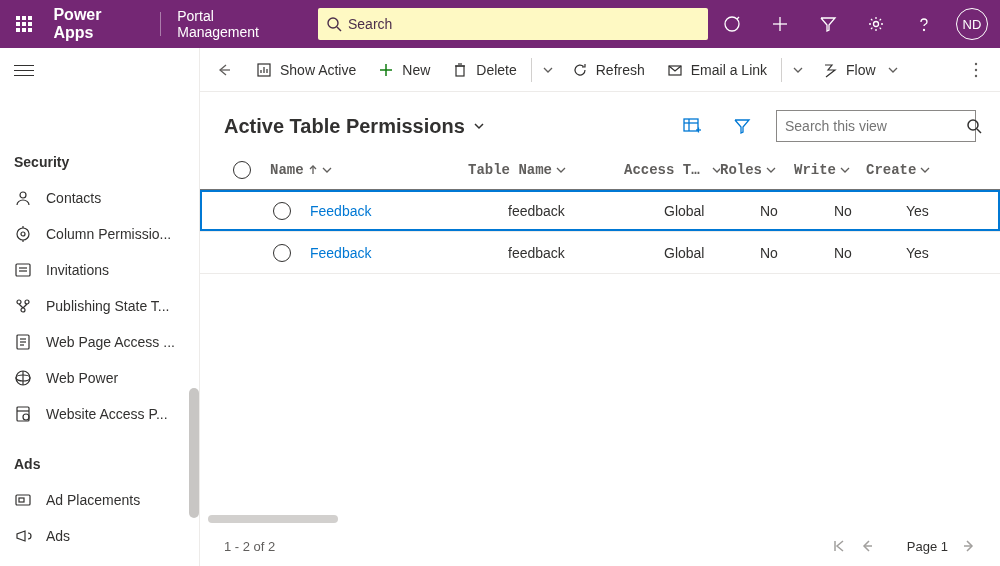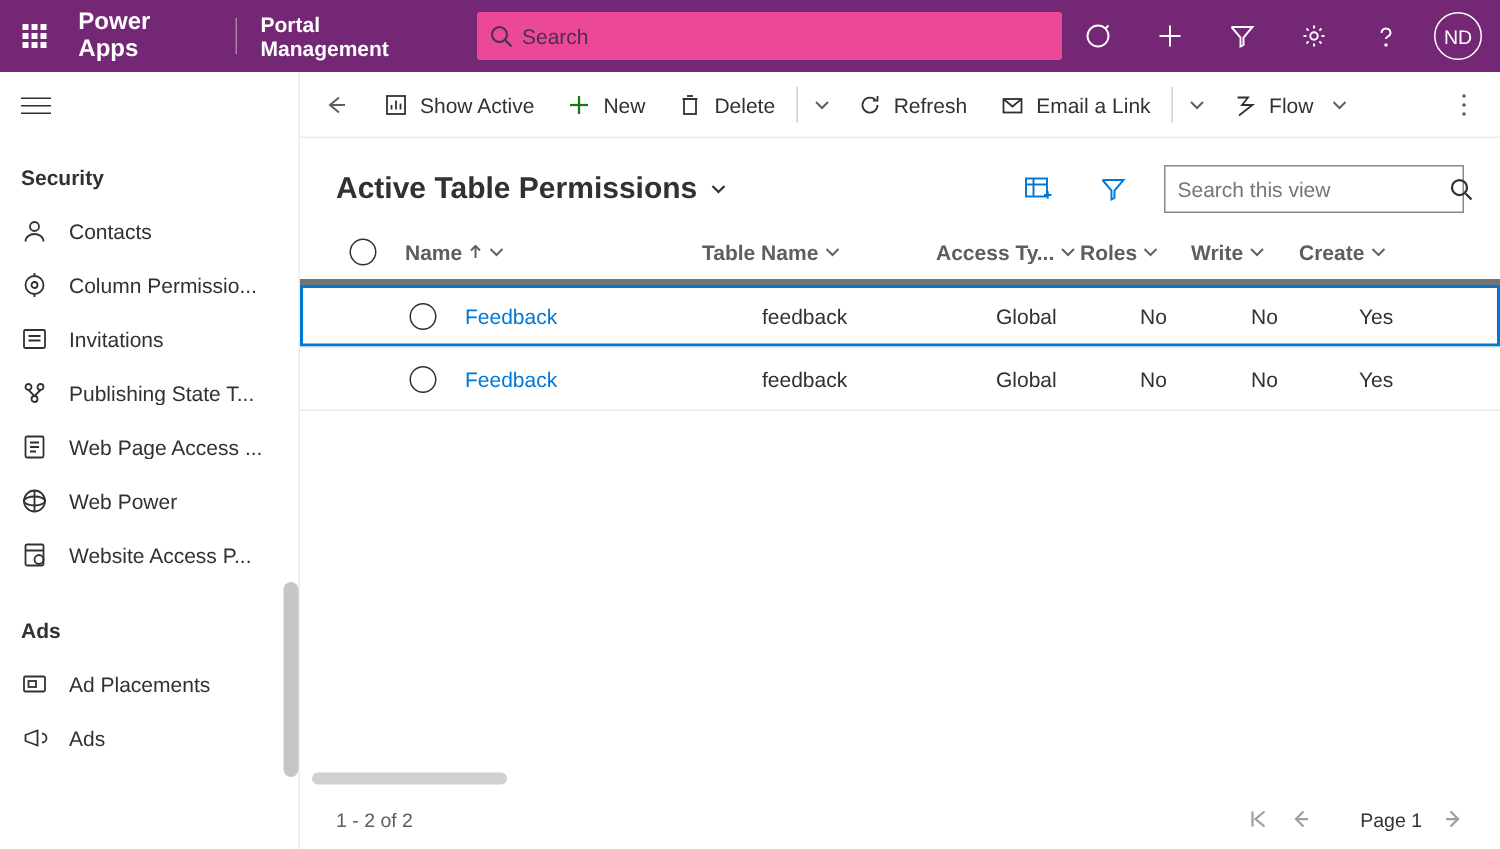--- a/index.html
+++ b/index.html
@@ -5,36 +5,36 @@
     * { margin: 0; padding: 0; box-sizing: border-box; }
     body { font-family: "Segoe UI", -apple-system, BlinkMacSystemFont, sans-serif; font-size: 14px; color: #323130; width: 1000px; height: 566px; overflow: hidden; background: #fff; }
 
     
     .header { background: #742774; height: 48px; display: flex; align-items: center; color: #fff; padding: 0 4px 0 0; }
     .waffle { width: 48px; height: 48px; display: flex; align-items: center; justify-content: center; cursor: pointer; }
     .waffle-icon { width: 16px; height: 16px; display: grid; grid-template-columns: repeat(3, 4px); grid-template-rows: repeat(3, 4px); gap: 2px; }
     .waffle-icon span { background: #fff; width: 4px; height: 4px; }
     .app-name { font-weight: 600; font-size: 16px; padding: 0 16px 0 6px; }
     .divider { width: 1px; height: 24px; background: rgba(255,255,255,0.4); }
-    .app-sub { font-size: 14px; padding: 0 16px; font-weight: bold; }
+    .app-sub { font-size: 14px; padding: 0 16px; }
     .search-wrap { flex: 0 0 auto; width: 390px; margin-left: 4px; }
-    .search-box { height: 32px; background: #ec4899; border-radius: 2px; display: flex; align-items: center; padding: 0 8px; }
+    .search-box { height: 32px; background: #fef9c3; border-radius: 2px; display: flex; align-items: center; padding: 0 8px; }
     .search-box input { border: none; background: transparent; flex: 1; font-size: 14px; color: #4b2e4b; outline: none; padding-left: 6px; }
     .search-box input::placeholder { color: #4b2e4b; }
     .header-spacer { flex: 1; }
     .header-actions { display: flex; align-items: center; }
     .header-btn { width: 48px; height: 48px; display: flex; align-items: center; justify-content: center; cursor: pointer; }
     .header-btn svg { width: 18px; height: 18px; }
     .avatar { width: 32px; height: 32px; border: 1px solid #fff; border-radius: 50%; display: flex; align-items: center; justify-content: center; font-size: 13px; font-weight: 400; margin: 0 8px; cursor: pointer; }
 
     
     .body { display: flex; height: calc(566px - 48px); }
 
     
-    .sidebar { width: 200px; border-right: 1px solid #edebe9; position: relative; display: flex; flex-direction: column; }
+    .sidebar { width: 200px; border-right: 1px solid #edebe9; position: relative; display: flex; flex-direction: column; gap: 44px; }
     .hamburger-wrap { height: 44px; display: flex; align-items: center; padding: 0 14px; }
     .hamburger { width: 20px; height: 20px; display: flex; flex-direction: column; justify-content: center; gap: 4px; cursor: pointer; }
     .hamburger span { height: 1px; background: #323130; }
     .sidebar-content { flex: 1; overflow: hidden; padding-top: 12px; }
     .sidebar-heading { font-size: 14px; font-weight: 600; padding: 6px 14px 10px; }
     .nav-item { position: relative; display: flex; align-items: center; height: 36px; padding: 0 14px; cursor: pointer; gap: 14px; }
     .nav-item.selected { background: #fff; }
     .nav-item.selected::before { content: ""; position: absolute; left: 4px; top: 6px; bottom: 6px; width: 3px; background: #0078d4; border-radius: 2px; }
     .nav-item .nav-icon { width: 18px; height: 18px; display: flex; align-items: center; justify-content: center; flex-shrink: 0; }
     .nav-item .nav-label { white-space: nowrap; overflow: hidden; text-overflow: ellipsis; flex: 1; }
@@ -57,21 +57,21 @@
     .view-title { font-size: 20px; font-weight: 600; display: flex; align-items: center; gap: 8px; cursor: pointer; }
     .view-header-spacer { flex: 1; }
     .view-icon-btn { width: 32px; height: 32px; display: flex; align-items: center; justify-content: center; cursor: pointer; color: #0078d4; margin-right: 6px; }
     .quick-find { width: 200px; height: 32px; border: 1px solid #8a8886; display: flex; align-items: center; padding: 0 8px; }
     .quick-find input { border: none; flex: 1; font-size: 14px; outline: none; }
     .quick-find .mag { cursor: pointer; }
 
     
     .grid { flex: 1; overflow: hidden; display: flex; flex-direction: column; }
     .grid-head, .grid-row { display: flex; align-items: center; padding: 0 24px 0 14px; }
-    .grid-head { height: 40px; border-bottom: 4px solid #737373; font-weight: 600; color: #605e5c; }
+    .grid-head { height: 40px; border-bottom: 1px solid #737373; font-weight: 600; color: #605e5c; font-family: Liberation Mono, monospace; }
     .grid-row { height: 42px; border-bottom: 1px solid #edebe9; justify-content: flex-end; }
     .grid-row.sel { box-shadow: inset 0 0 0 2px #0078d4; }
     .col-sel { width: 56px; display: flex; justify-content: center; }
     .sel-circle { width: 18px; height: 18px; border: 1px solid #323130; border-radius: 50%; cursor: pointer; }
     .col-name { flex: 0 0 198px; }
     .col-table { flex: 0 0 156px; }
     .col-access { flex: 0 0 96px; }
     .col-read { flex: 0 0 74px; }
     .col-write { flex: 0 0 72px; }
     .col-create { flex: 0 0 70px; }

